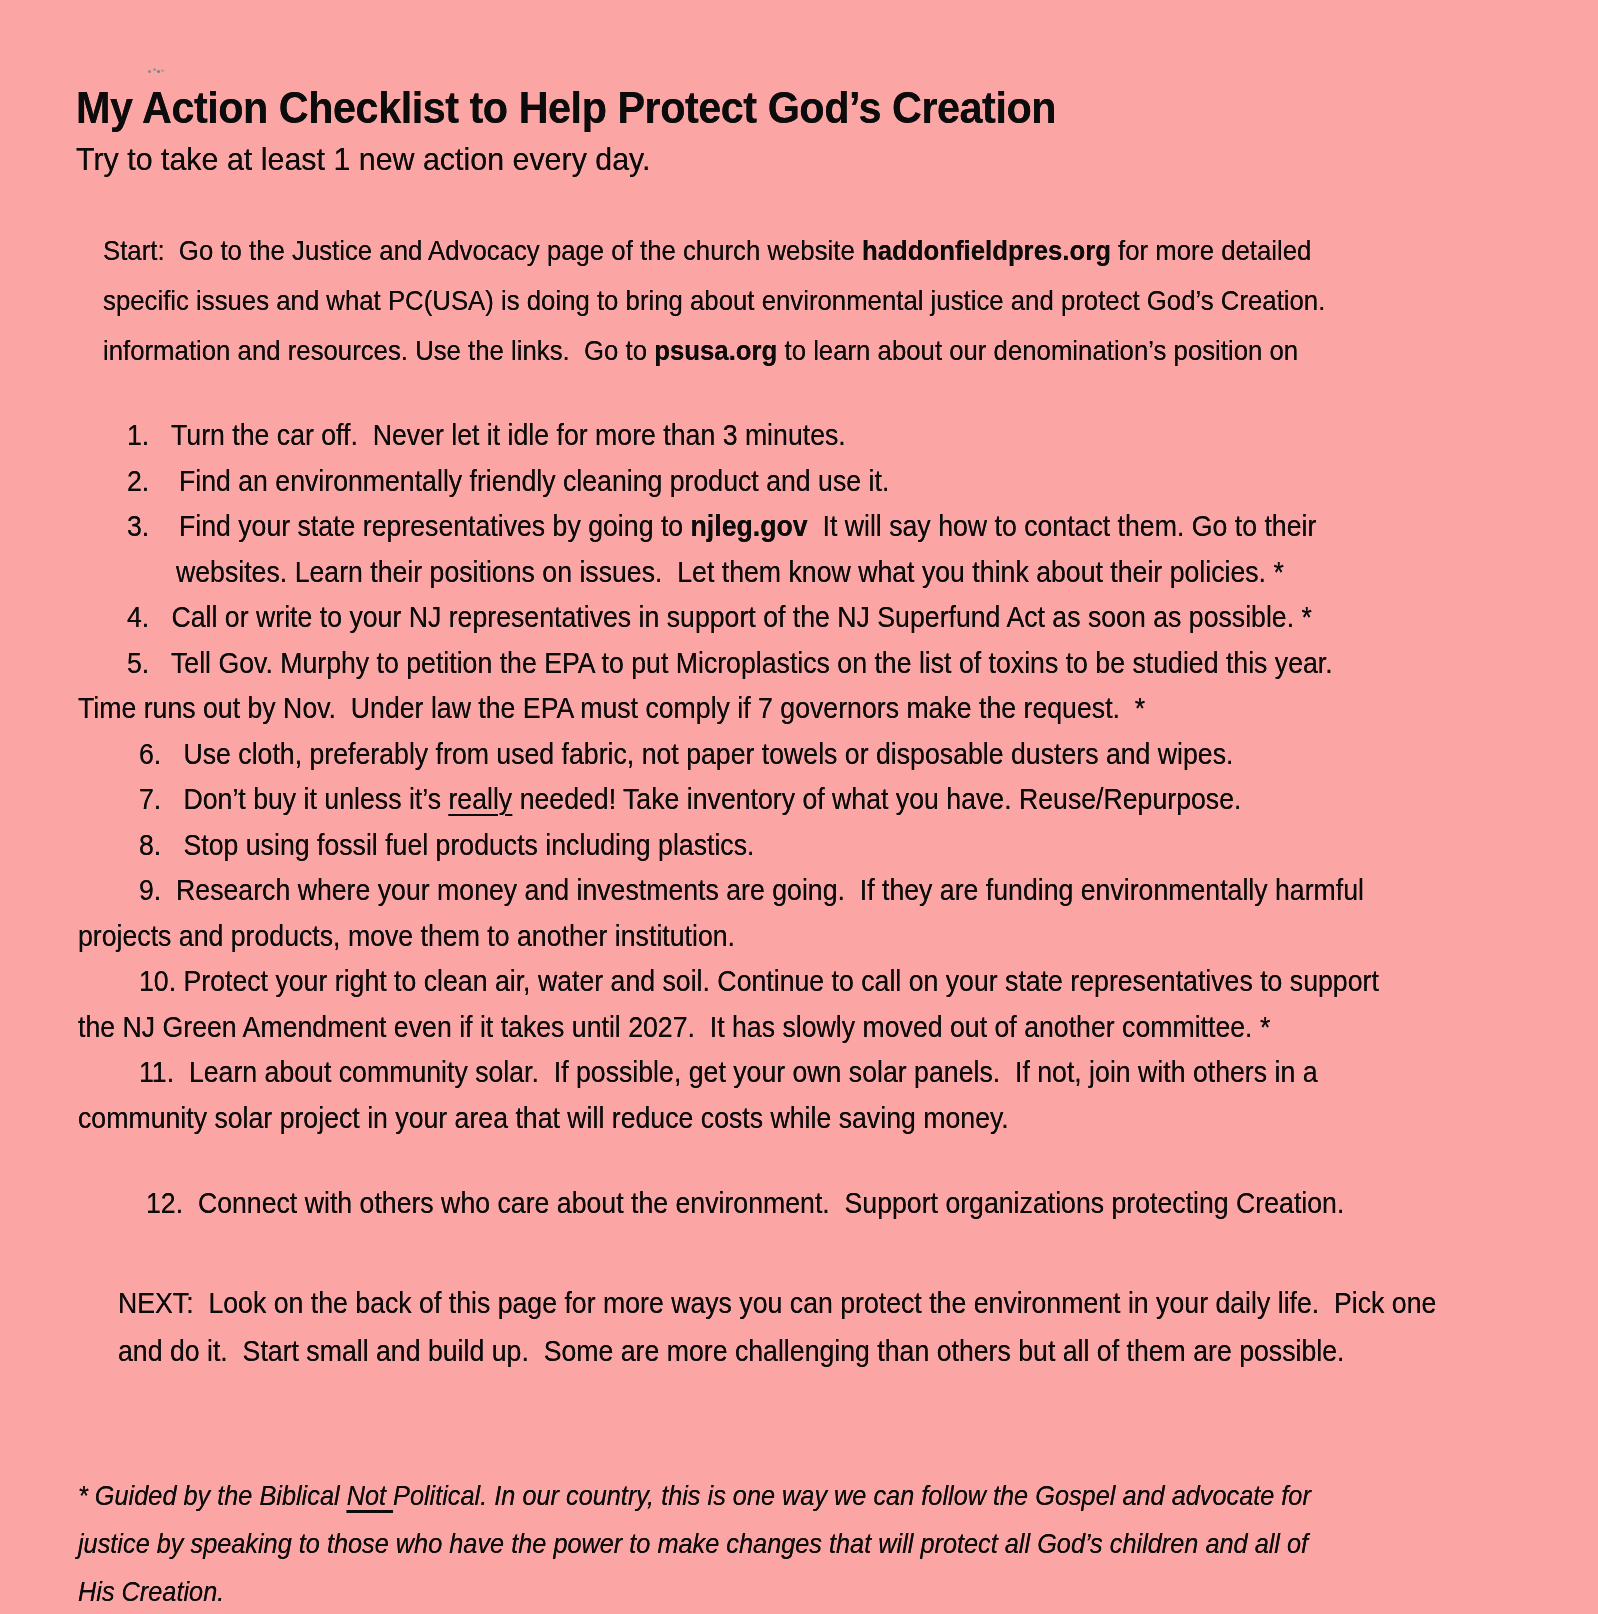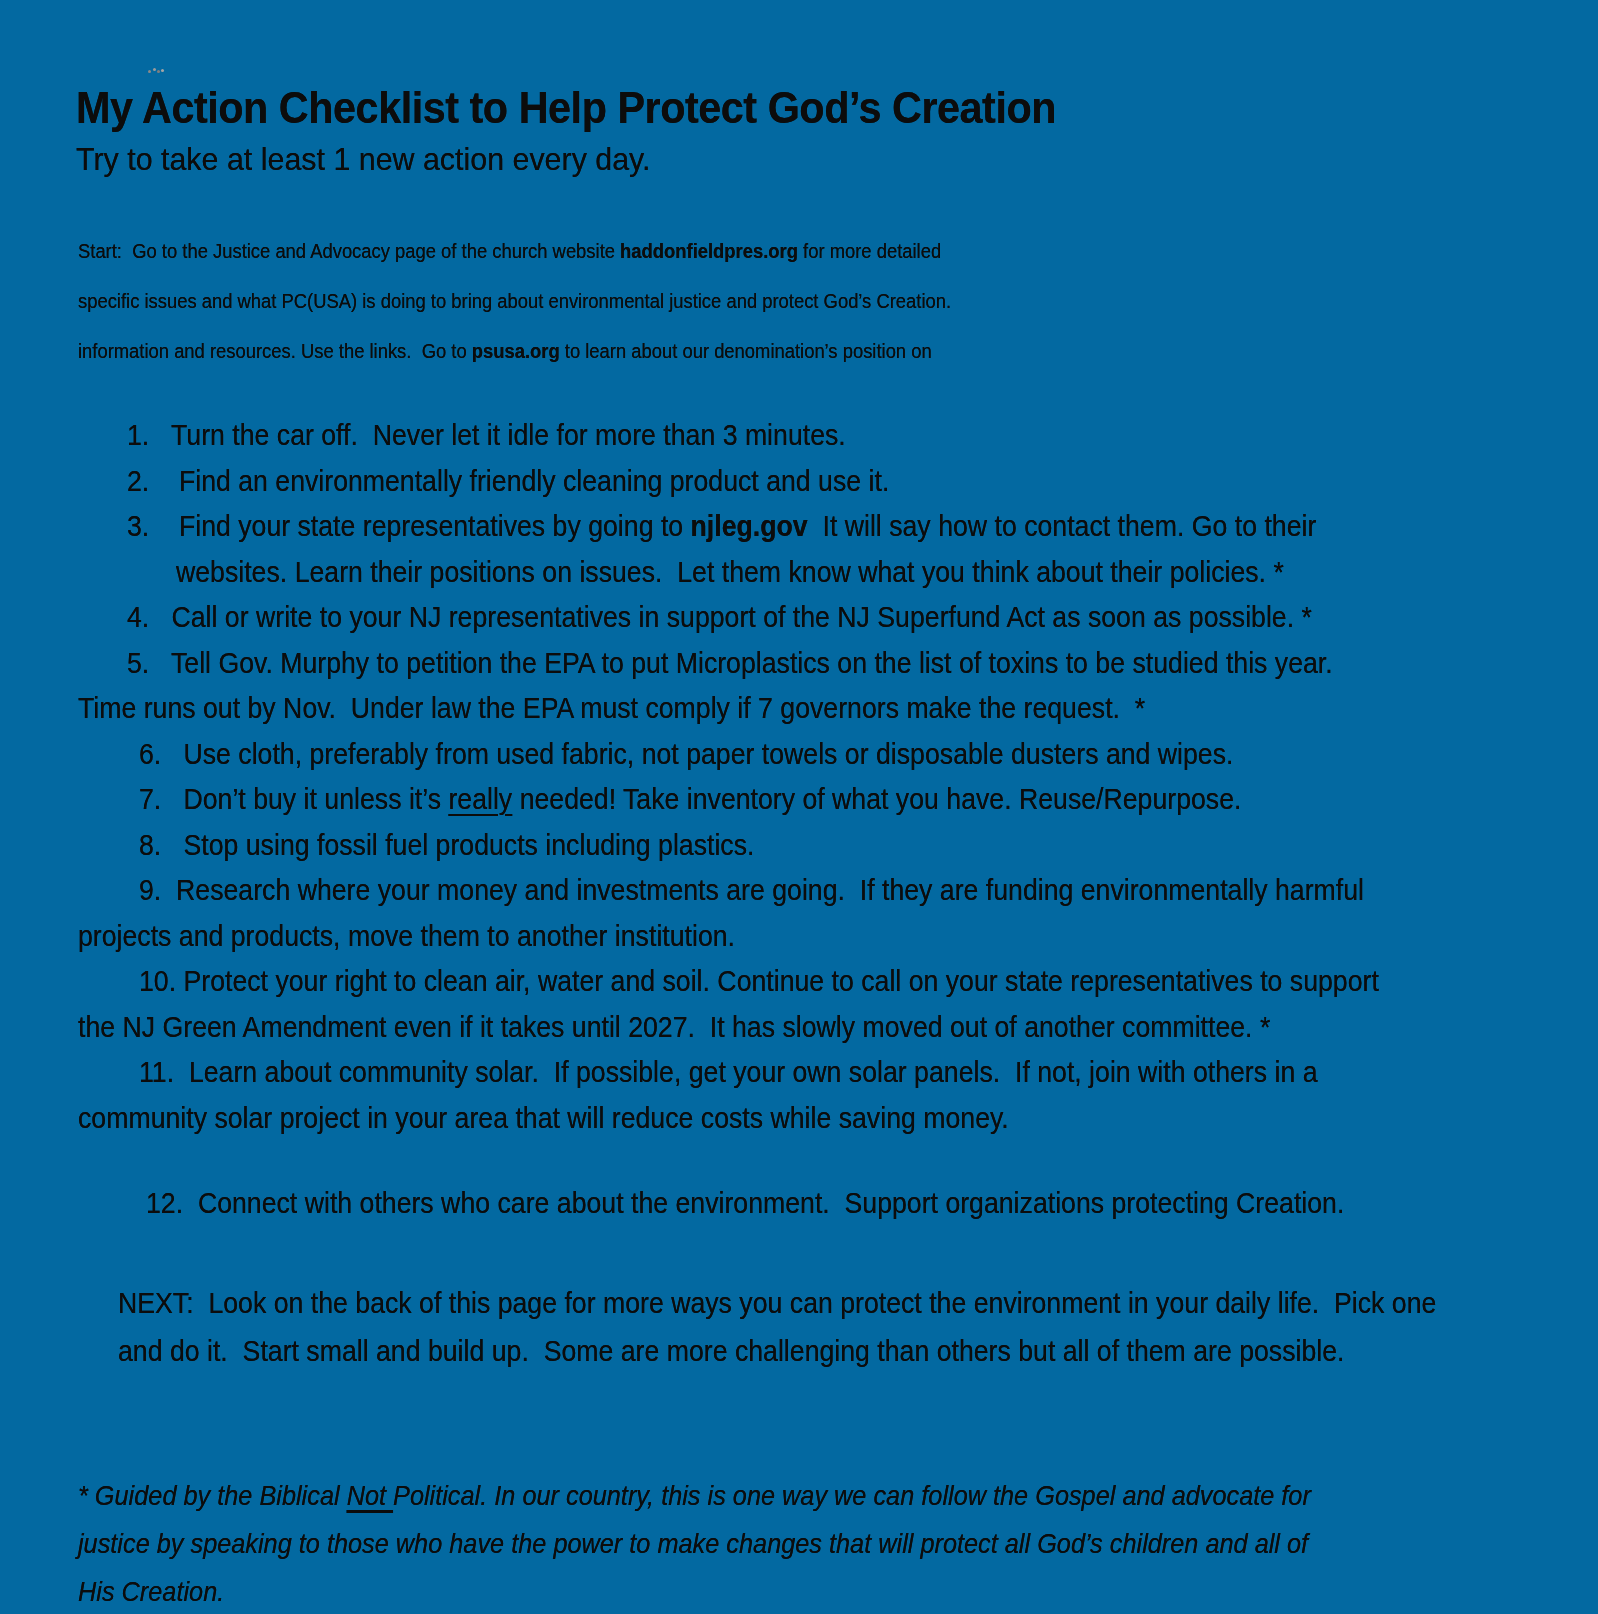--- a/index.html
+++ b/index.html
@@ -1,20 +1,20 @@
 <!DOCTYPE html>
 <html><head>
 <meta charset="utf-8">
 <style>
   html, body { margin: 0; padding: 0; background: #e8e8e8; }
   .page {
     position: relative;
     width: 1598px;
     height: 1614px;
-    background: #0369a1;
+    background: #fca5a5;
     overflow: hidden;
     font-family: "Liberation Sans", sans-serif;
     color: #0c0c0c;
   }
   
   .page * { text-shadow: 0 0 0.6px rgba(10,10,10,0.85); }
 
   .speck {
     position: absolute;
     left: 148px; top: 70px;
@@ -49,21 +49,21 @@
 
   .block { position: absolute; left: 0; right: 0; }
   .block .line { white-space: pre; }
   .block .ink {
     display: inline-block;
     transform: scaleX(0.92);
     transform-origin: 0 0;
     white-space: pre;
   }
 
-  .intro    { top: 226px;  font-size: 20px; line-height: 50px; }
+  .intro    { top: 226px;  font-size: 28px; line-height: 50px; margin-left: 25px; }
   .checklist{ top: 413px;  font-size: 29px; line-height: 45.5px; }
   .next     { top: 1279px; font-size: 29px; line-height: 48px; margin-left: 40px; }
   .footnote { top: 1460px; font-size: 27.5px; line-height: 48px; font-style: italic; margin-top: 12px; }
 
   .seg-b { font-weight: 700; }
   .seg-u { text-decoration: underline; text-decoration-thickness: 2px; text-underline-offset: 5px; }
   .footnote .seg-u { text-decoration-thickness: 2.5px; }
 </style>
 </head>
 <body>

